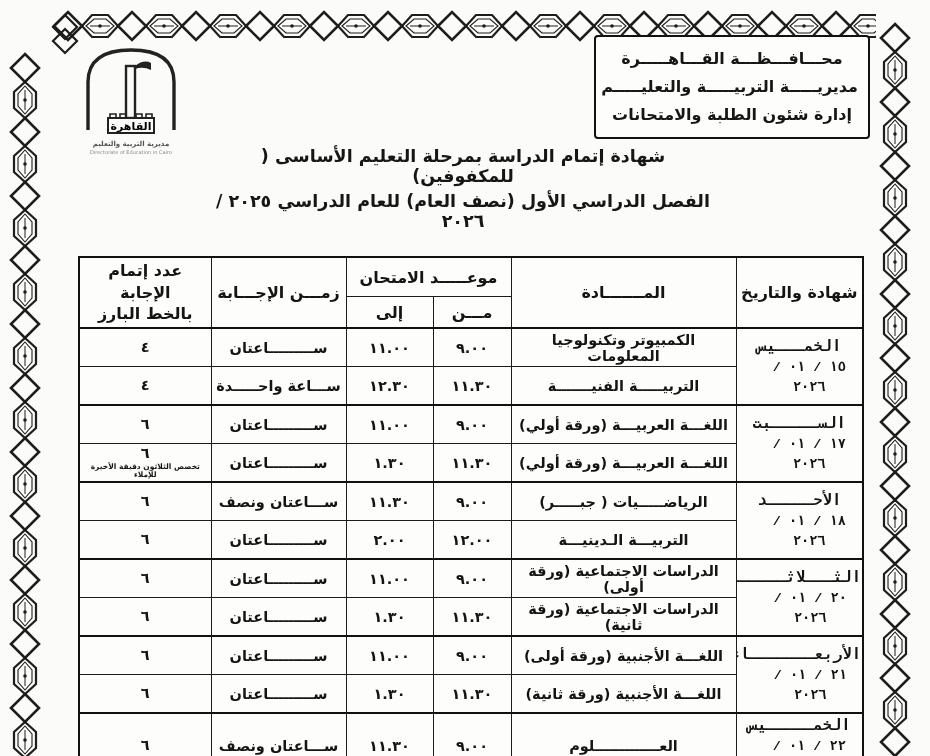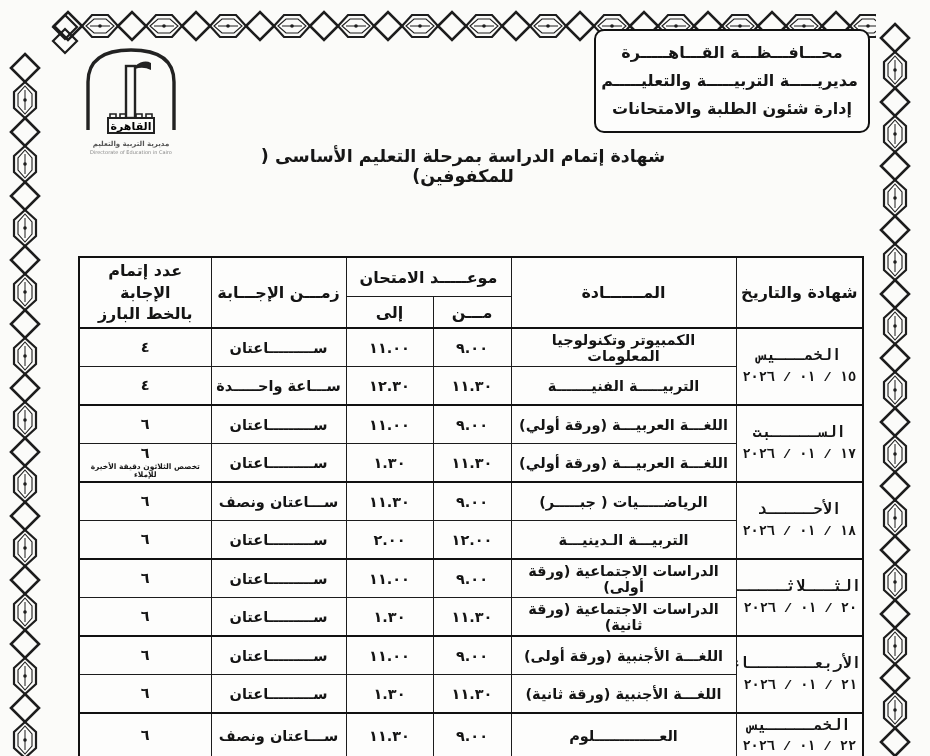--- a/index.html
+++ b/index.html
@@ -7,22 +7,22 @@
     position:relative;width:930px;height:756px;margin:0 auto;
     background:#fbfbf9;overflow:hidden;color:#161616;
     font-family:"DejaVu Sans",sans-serif;font-weight:bold;
   }
   svg{display:block;}
   .ornament{position:absolute;}
   .ornament path,.ornament circle{vector-effect:non-scaling-stroke;}
 
   
   .letterhead{
-    position:absolute;top:29px;right:60px;width:252px;
-    border:2.5px solid #111;border-radius:10px;
+    position:absolute;top:35px;right:60px;width:252px;
+    border:2.5px solid #111;border-radius:4px;
     padding:8px 10px;text-align:center;direction:rtl;
     background:#fdfdfc;
   }
   .letterhead .lh-line{font-size:16px;line-height:1.75;white-space:nowrap;}
 
   
   .logo{position:absolute;top:38px;left:66px;width:130px;height:122px;}
   .logo-name{font-size:11px;}
   .logo-cap-ar{font-size:7px;fill:#555;font-weight:bold;}
   .logo-cap-en{font-size:5px;fill:#888;font-weight:normal;}
@@ -49,21 +49,21 @@
   }
   table.exam thead th{font-size:16px;}
   .th-small{font-size:12.5px;line-height:1.35;}
   .hrow1 th{height:36px;}
   .hrow2 th{height:28px;font-size:15px;}
   table.exam tbody td{height:35px;font-size:14.5px;}
   tr.group-start td{border-top:2.3px solid #111;}
   tr.tall td{height:62px;}
   td.day-cell{line-height:1.45;font-family:Liberation Mono, monospace;}
   .day{font-size:15.5px;}
-  .date{font-size:13.5px;}
+  .date{font-size:13.5px;padding-left:20px;}
   td.subject-cell{font-size:14px;}
   td.time-cell{font-size:14.5px;letter-spacing:1px;}
   td.duration-cell{font-size:14px;white-space:nowrap;}
   td.sheets-cell{font-size:14px;line-height:1.1;}
   .sheets-note{font-size:7.5px;line-height:1.1;margin-top:1px;}
 </style>
 </head>
 <body>
 
 <div class="page">
@@ -145,20 +145,21 @@
   </svg>
 
   <div class="letterhead">
     <div class="lh-line">محـــافـــظـــة القـــاهـــــرة</div>
     <div class="lh-line">مديريـــــة التربيـــــة والتعليـــــم</div>
     <div class="lh-line">إدارة شئون الطلبة والامتحانات</div>
   </div>
 
   <div class="title-block">
     <div class="title-line2">شهادة إتمام الدراسة بمرحلة التعليم الأساسى ( للمكفوفين)</div>
+    <div class="title-line3">الفصل الدراسي الأول (نصف العام) للعام الدراسي ٢٠٢٥ / ٢٠٢٦</div>
   </div>
 
   <div class="table-wrap">
     <table class="exam">
       <colgroup>
         <col style="width:127px">
           <col style="width:225px">
           <col style="width:78px">
         <col style="width:87px">
           <col style="width:135px">

